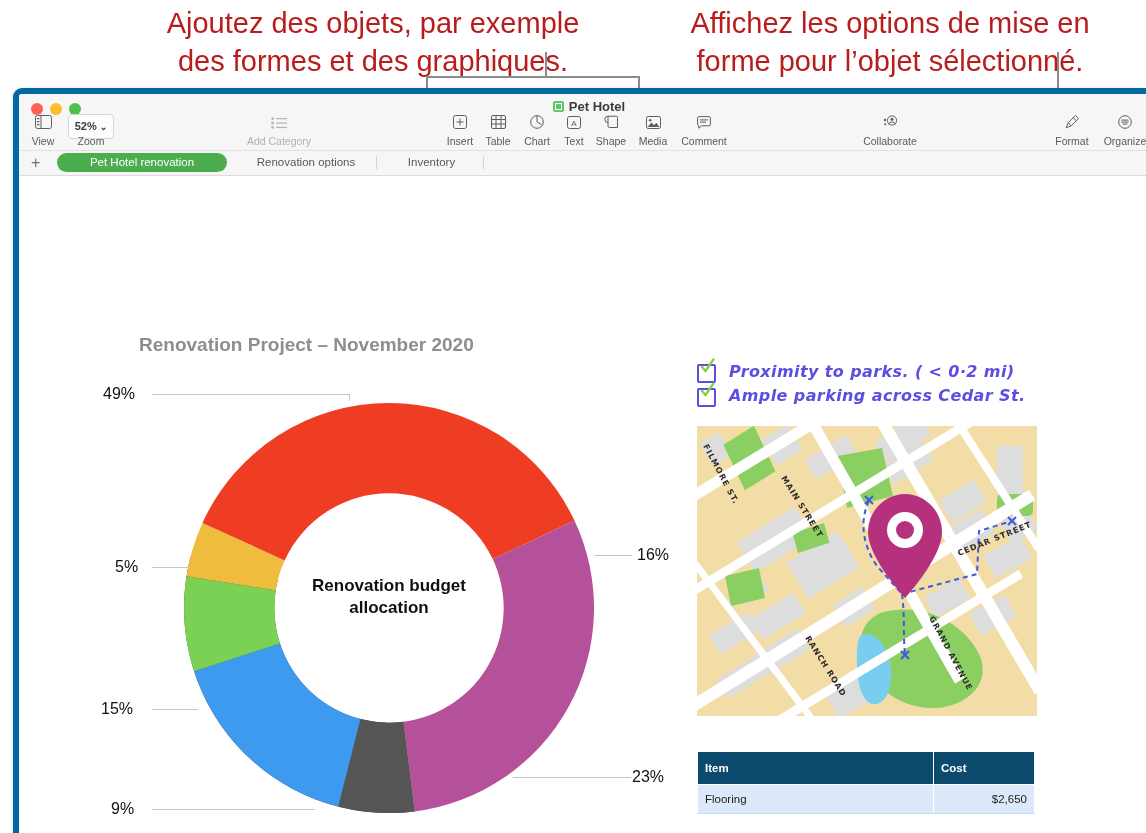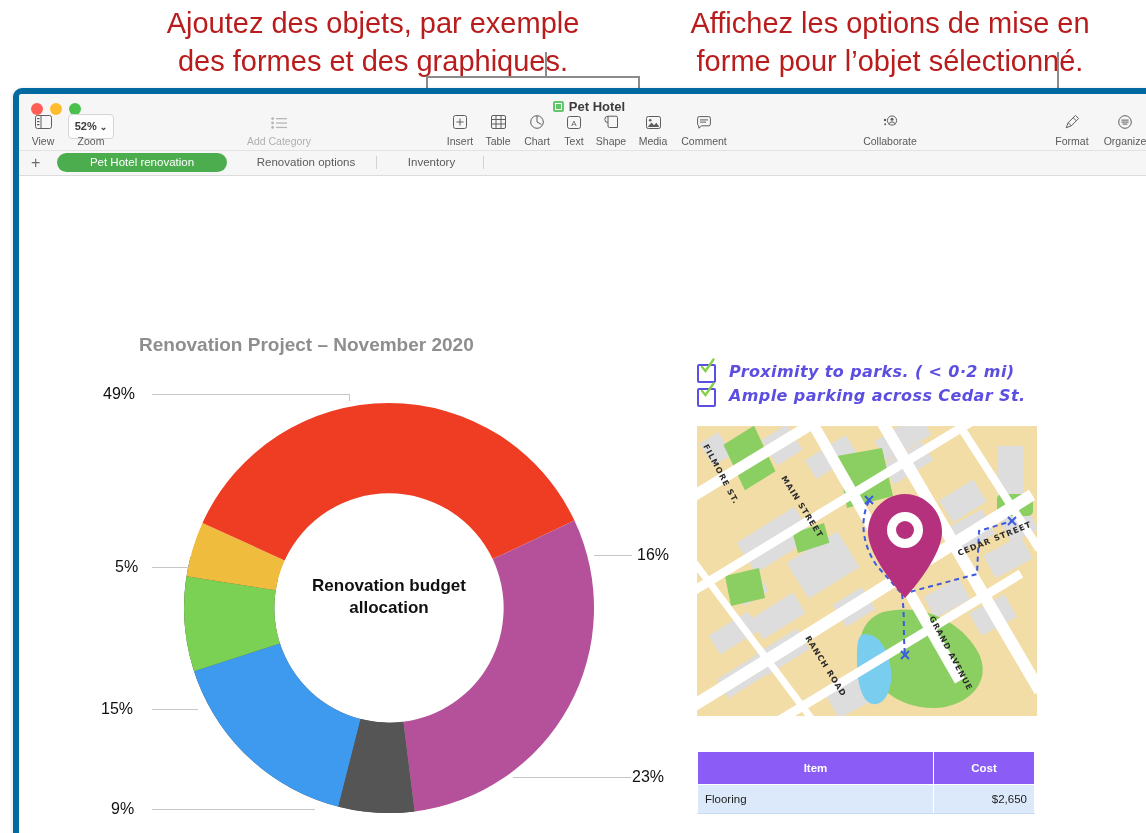--- a/index.html
+++ b/index.html
@@ -159,21 +159,21 @@
   
   #budget-table{
     position:absolute;left:678px;top:575px;width:338px;
     border-collapse:collapse;font-size:11.5px;color:#1c1c1c;
   }
   #budget-table th,#budget-table td{
     padding:5px 7px;height:18px;
     border:1px solid #ffffff;
   }
   #budget-table thead th{
-    background:#8b5cf6;color:#ffffff;font-weight:bold;text-align:center;
+    background:#0c4a6e;color:#ffffff;font-weight:bold;text-align:left;
     height:22px;
   }
   #budget-table thead th.c{width:86px;}
   #budget-table tbody tr.odd td{background:#ffffff;border-bottom:1px solid #c8ddf3;}
   #budget-table tbody tr.even td{background:#dbe9fa;border-bottom:1px solid #c8ddf3;}
   #budget-table td.cost{text-align:right;}
   #red-circle{
     position:absolute;left:600px;top:663px;width:72px;height:52px;
     border:2.5px solid #e33b2e;border-radius:50%;
     transform:rotate(-8deg);

